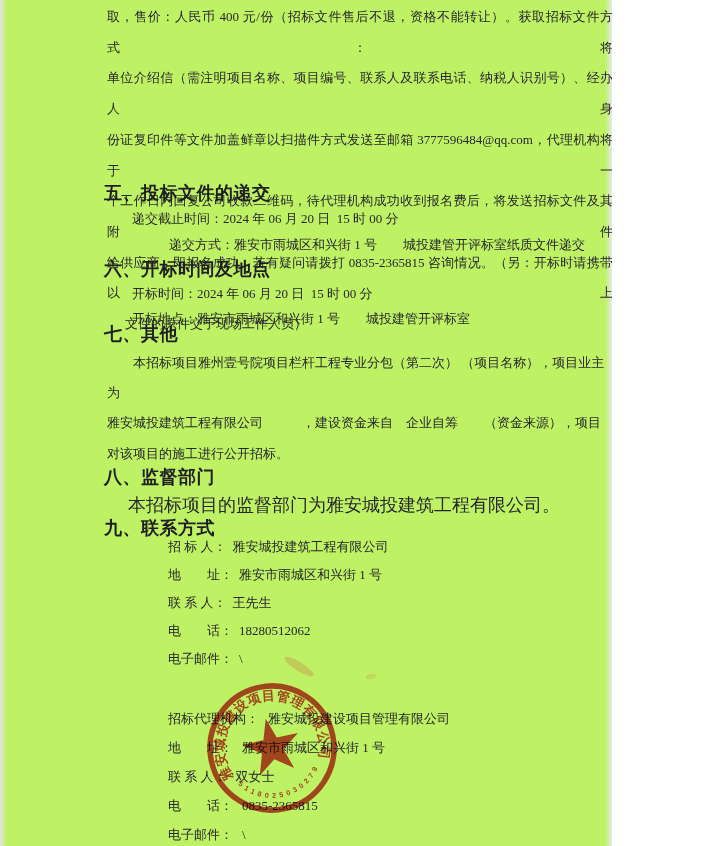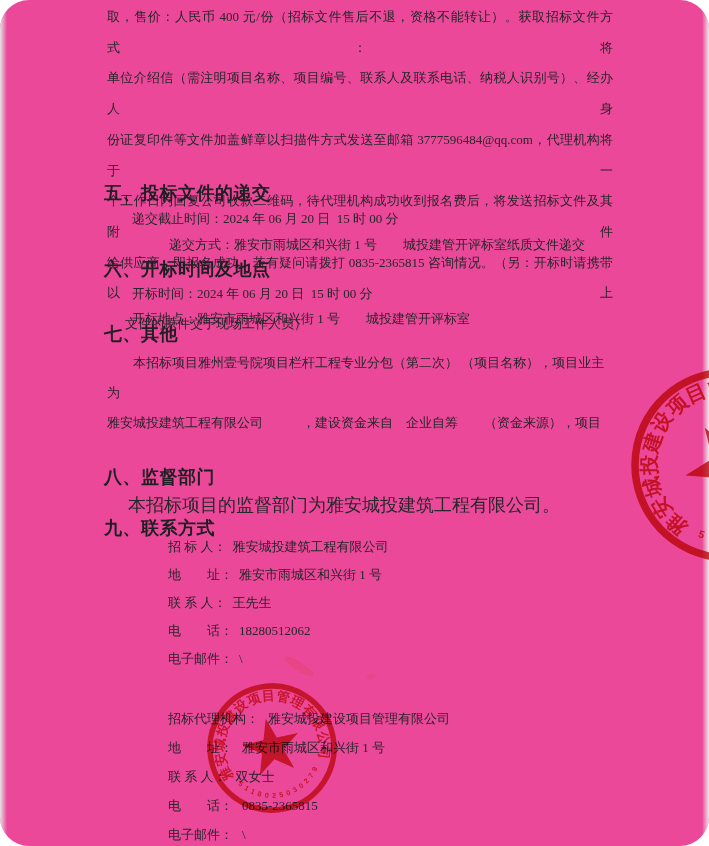--- a/index.html
+++ b/index.html
@@ -1,18 +1,18 @@
 <!DOCTYPE html>
 <html><head>
 <meta charset="utf-8">
 <style>
   html,body{margin:0;padding:0;background:#ffffff;}
   body{width:709px;height:846px;overflow:hidden;
        font-family:"Liberation Serif","DejaVu Serif",serif;}
-  .page{position:relative;width:709px;height:846px;background:#ec4899;overflow:hidden;color:#26262b;border-radius:29px;}
+  .page{position:relative;width:612px;height:846px;background:#bef264;overflow:hidden;color:#26262b;}
   .edge{position:absolute;top:0;bottom:0;width:7px;pointer-events:none;}
   .edge.left{left:0;background:linear-gradient(to right,#e3e3e3,rgba(255,255,255,0));}
   .edge.right{right:0;background:linear-gradient(to left,#e9e9e9,rgba(255,255,255,0));}
 
   .blk{position:absolute;left:107px;width:506px;font-size:13px;line-height:30.7px;}
   .jline{text-align:justify;text-align-last:justify;}
   .lastline{text-align:left;margin-left:18px;}
 
   .heading{position:absolute;left:104px;width:506px;font-size:18px;font-weight:bold;
            line-height:26px;color:#1e1e23;letter-spacing:.5px;}
@@ -58,20 +58,21 @@
   <div class="item" style="top:232px;text-align:center;">递交方式：雅安市雨城区和兴街 1 号　　城投建管开评标室纸质文件递交</div>
 
   <div class="heading" style="top:256px;">六、开标时间及地点</div>
   <div class="item" style="top:281px;">开标时间：2024 年 06 月 20 日  15 时 00 分</div>
   <div class="item" style="top:306px;">开标地点：雅安市雨城区和兴街 1 号　　城投建管开评标室</div>
 
   <div class="heading" style="top:321px;">七、其他</div>
   <div class="para" style="top:348px;">
     <div class="indent2">本招标项目雅州壹号院项目栏杆工程专业分包（第二次） （项目名称），项目业主为</div>
     <div>雅安城投建筑工程有限公司　　　，建设资金来自　企业自筹　　（资金来源），项目</div>
+    <div>对该项目的施工进行公开招标。</div>
   </div>
 
   <div class="heading" style="top:464px;">八、监督部门</div>
   <div class="body-line" style="top:493px;">本招标项目的监督部门为雅安城投建筑工程有限公司。</div>
 
   <div class="heading" style="top:515px;">九、联系方式</div>
   <div class="rows" style="top:533px;">
     <div class="row"><span class="lbl">招 标 人：</span><span class="val">雅安城投建筑工程有限公司</span></div>
     <div class="row"><span class="lbl">地　　址：</span><span class="val">雅安市雨城区和兴街 1 号</span></div>
     <div class="row"><span class="lbl">联 系 人：</span><span class="val">王先生</span></div>

